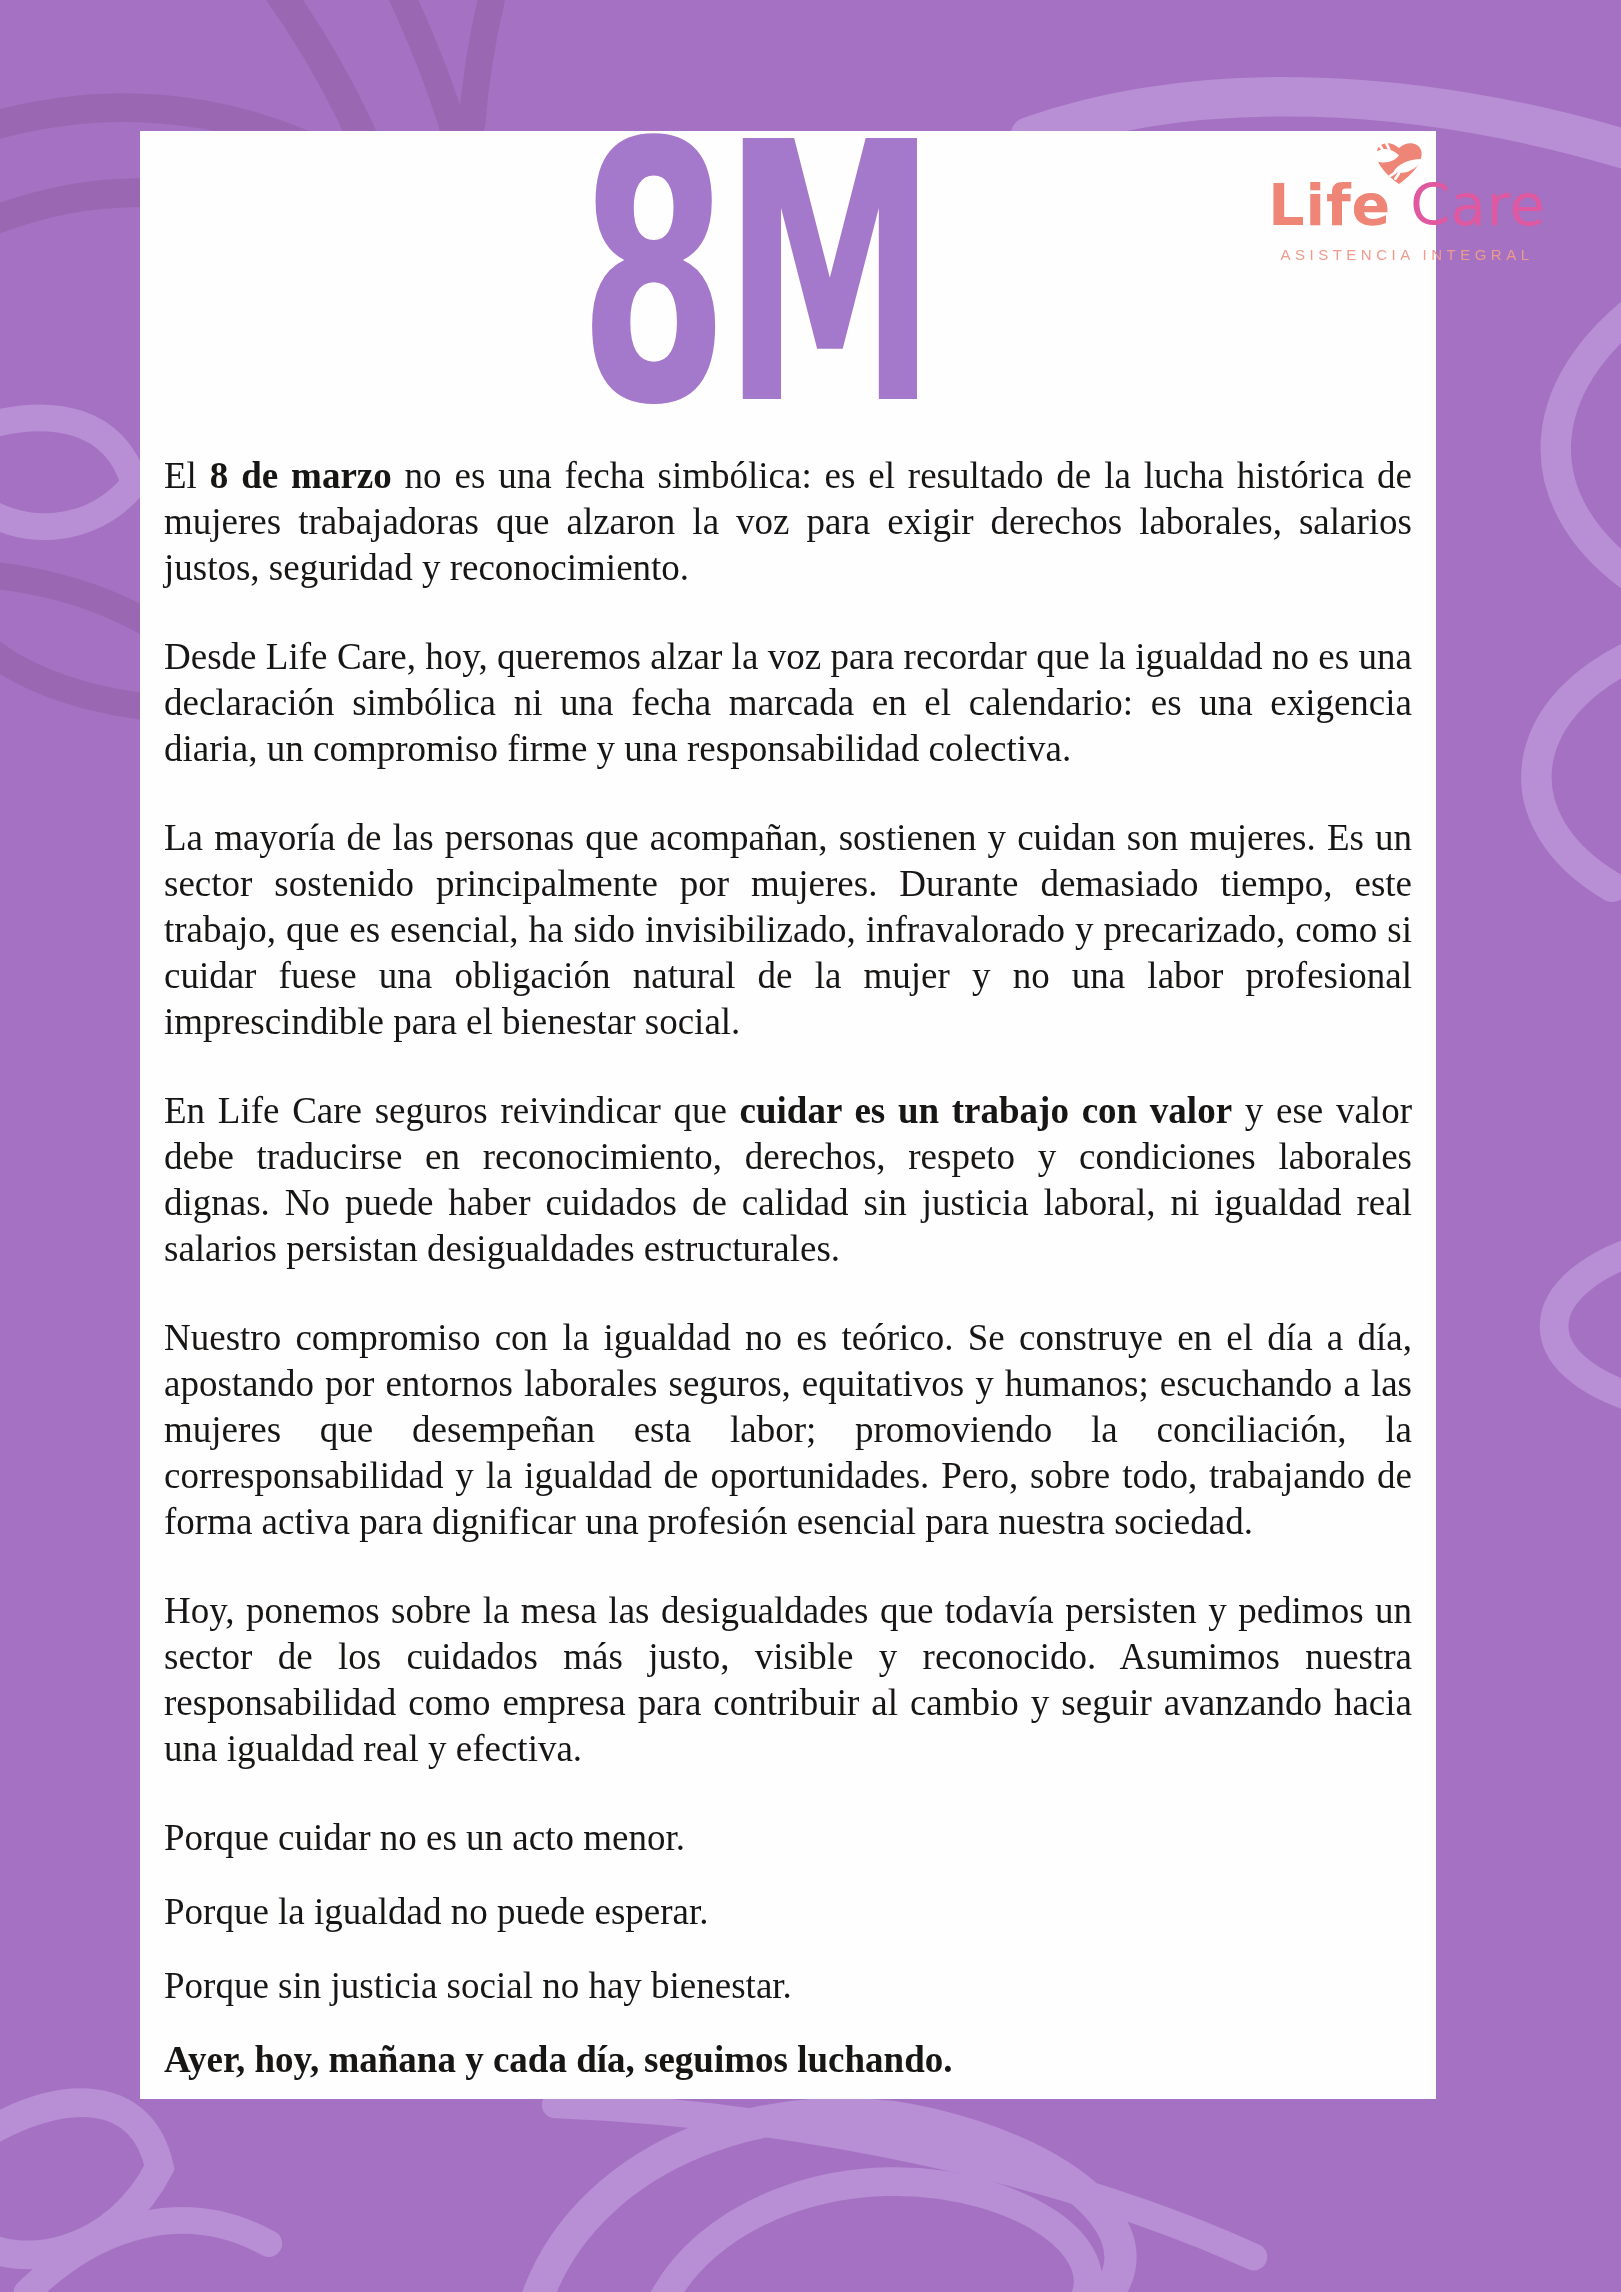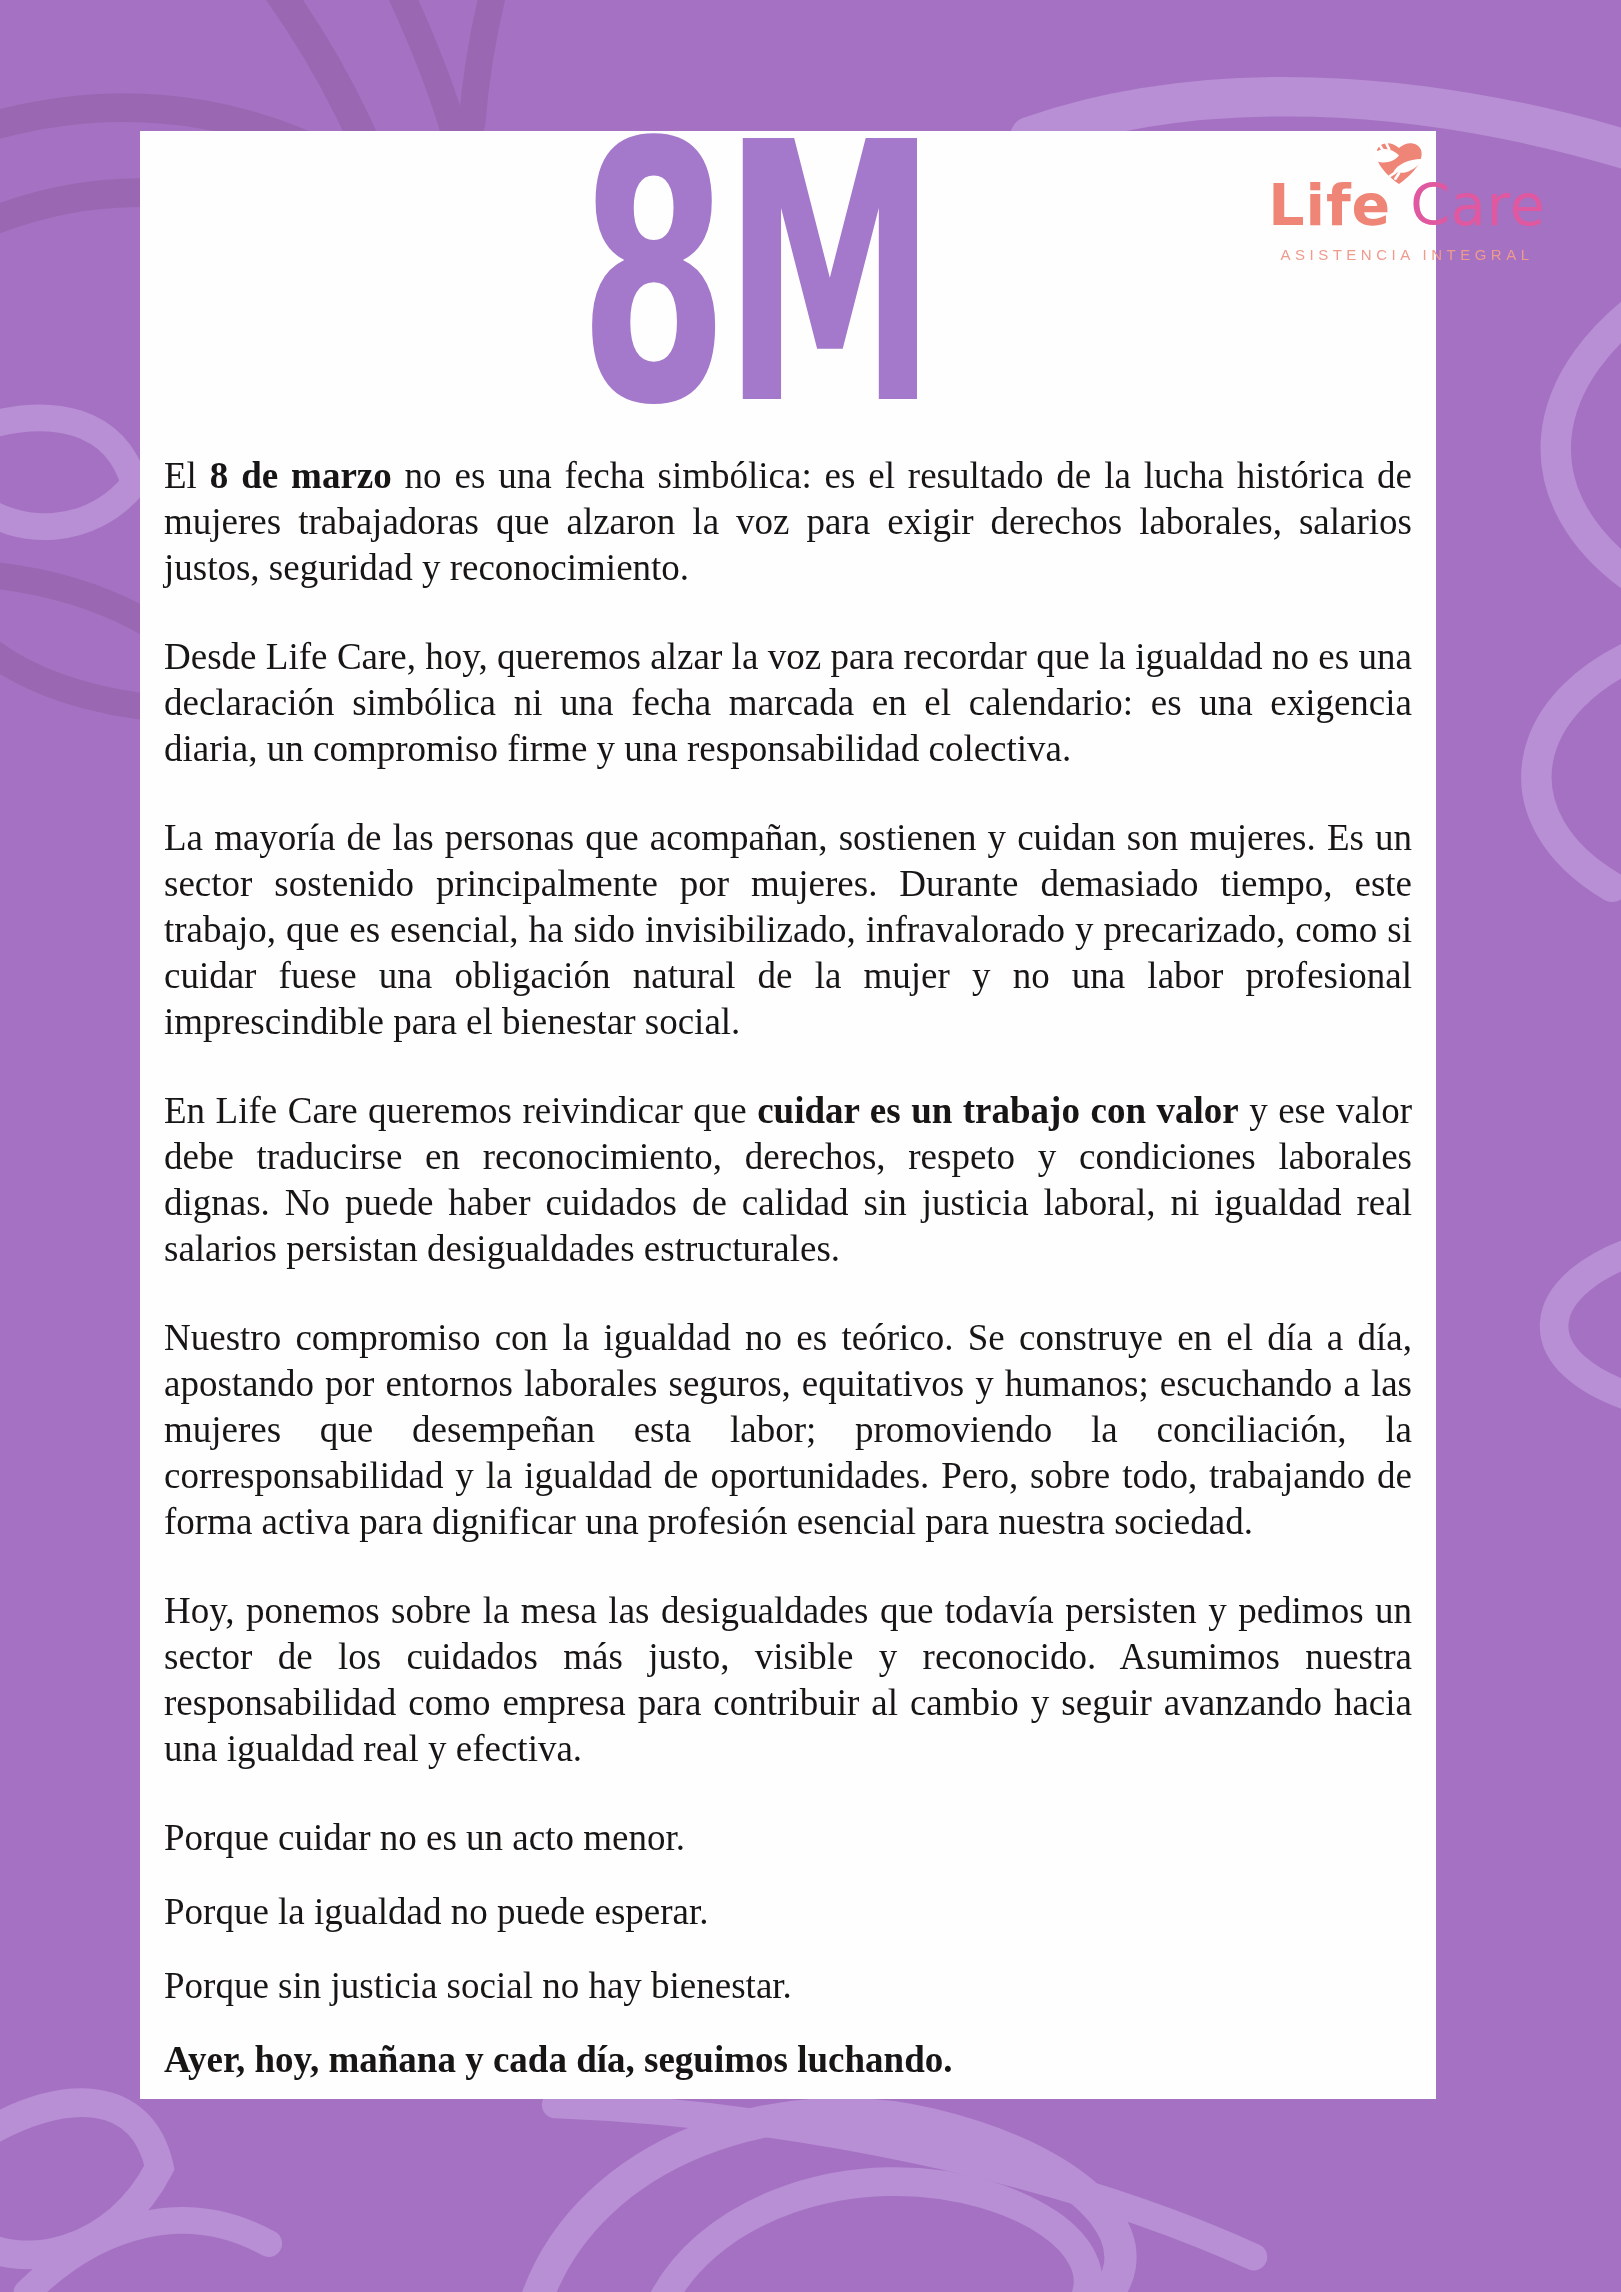--- a/index.html
+++ b/index.html
@@ -86,21 +86,21 @@
     </svg>
 
     <div class="brand"><span class="life">Life</span><span class="care"> Care</span></div>
 
     <div class="tagline">ASISTENCIA INTEGRAL</div>
 
     <div class="doc" id="doc">
         <p class=""><span>El </span><strong>8 de marzo</strong><span> no es una fecha simbólica: es el resultado de la lucha histórica de mujeres trabajadoras que alzaron la voz para exigir derechos laborales, salarios justos, seguridad y reconocimiento.</span></p>
         <p class=""><span>Desde Life Care, hoy, queremos alzar la voz para recordar que la igualdad no es una declaración simbólica ni una fecha marcada en el calendario: es una exigencia diaria, un compromiso firme y una responsabilidad colectiva.</span></p>
         <p class=""><span>La mayoría de las personas que acompañan, sostienen y cuidan son mujeres. Es un sector sostenido principalmente por mujeres.  Durante demasiado tiempo, este trabajo, que es esencial, ha sido invisibilizado, infravalorado y precarizado, como si cuidar fuese una obligación natural de la mujer y no una labor profesional imprescindible para el bienestar social.</span></p>
-        <p class=""><span>En Life Care queremos reivindicar que </span><strong>cuidar es un trabajo con valor</strong><span> y ese valor debe traducirse en reconocimiento, derechos, respeto y condiciones laborales dignas. No puede haber cuidados de calidad sin justicia laboral, ni igualdad real salarios persistan desigualdades estructurales.</span></p>
+        <p class=""><span>En Life Care seguros reivindicar que </span><strong>cuidar es un trabajo con valor</strong><span> y ese valor debe traducirse en reconocimiento, derechos, respeto y condiciones laborales dignas. No puede haber cuidados de calidad sin justicia laboral, ni igualdad real salarios persistan desigualdades estructurales.</span></p>
         <p class=""><span>Nuestro compromiso con la igualdad no es teórico. Se construye en el día a día, apostando por entornos laborales seguros, equitativos y humanos; escuchando a las mujeres que desempeñan esta labor; promoviendo la conciliación, la corresponsabilidad y la igualdad de oportunidades. Pero, sobre todo, trabajando de forma activa para dignificar una profesión esencial para nuestra sociedad.</span></p>
         <p class=""><span>Hoy, ponemos sobre la mesa las desigualdades que todavía persisten y pedimos un sector de los cuidados más justo, visible y reconocido. Asumimos nuestra responsabilidad como empresa para contribuir al cambio y seguir avanzando hacia una igualdad real y efectiva.</span></p>
         <p class="closing"><span>Porque cuidar no es un acto menor.</span></p>
         <p class="closing"><span>Porque la igualdad no puede esperar.</span></p>
         <p class="closing"><span>Porque sin justicia social no hay bienestar.</span></p>
         <p class="final"><strong>Ayer, hoy, mañana y cada día, seguimos luchando.</strong></p>
       </div>
 
   </div>
 </div>

